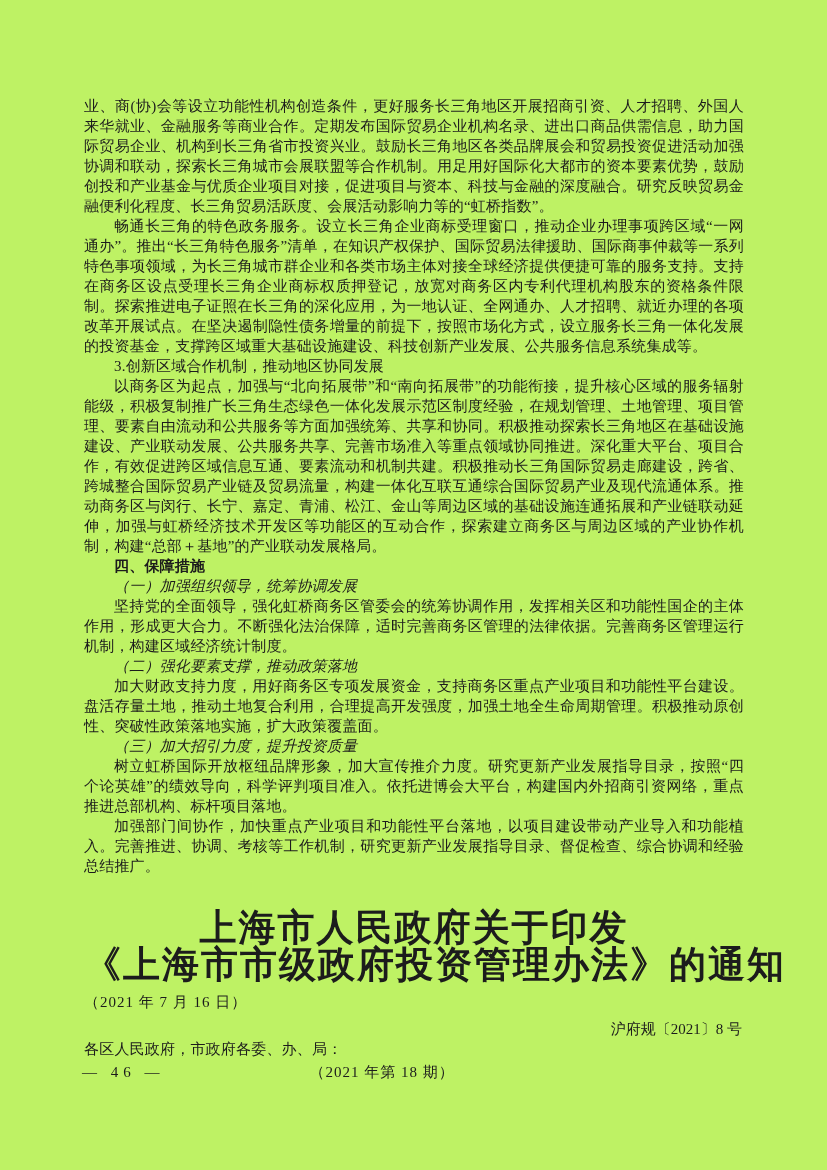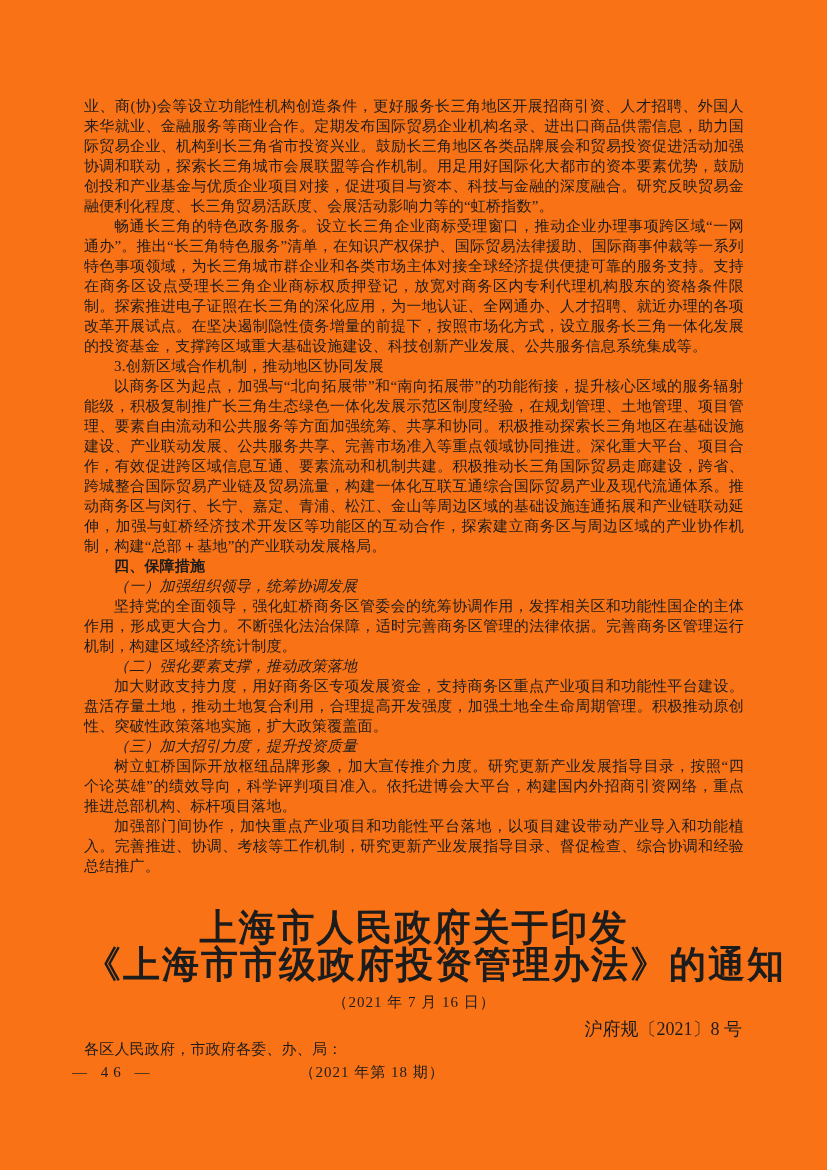--- a/index.html
+++ b/index.html
@@ -1,20 +1,20 @@
 <!DOCTYPE html>
 <html lang="zh"><head>
 <meta charset="utf-8">
 <style>
   html, body { margin: 0; padding: 0; background: #ffffff; }
   .page {
     position: relative;
     width: 827px;
     height: 1170px;
-    background: #f97316;
+    background: #bef264;
     overflow: hidden;
     font-family: "Liberation Serif", "DejaVu Serif", serif;
     color: #1c1c1c;
   }
   .content {
     position: absolute;
     left: 84px;
     top: 96px;
     width: 660px;
   }
@@ -33,37 +33,36 @@
   .title-line {
     text-align: center;
     font-weight: bold;
     font-size: 37px;
     line-height: 37px;
     letter-spacing: 2px;
     white-space: nowrap;
   }
   .title-first { margin-top: 33px; }
   .date-line {
-    text-align: center;
     font-size: 15px;
     line-height: 20px;
     margin-top: 9px;
     letter-spacing: 1px;
   }
   .doc-number {
     text-align: right;
-    font-size: 18px;
+    font-size: 15px;
     line-height: 20px;
     margin-top: 7px;
     padding-right: 2px;
   }
   .salutation { margin-top: 15px; }
   .footer {
     position: absolute;
-    left: 68px;
+    left: 78px;
     top: 1062px;
     width: 660px;
     font-size: 15px;
     line-height: 20px;
   }
   .pageno {
     display: inline-block;
     letter-spacing: 5px;
     padding-left: 4px;
   }

